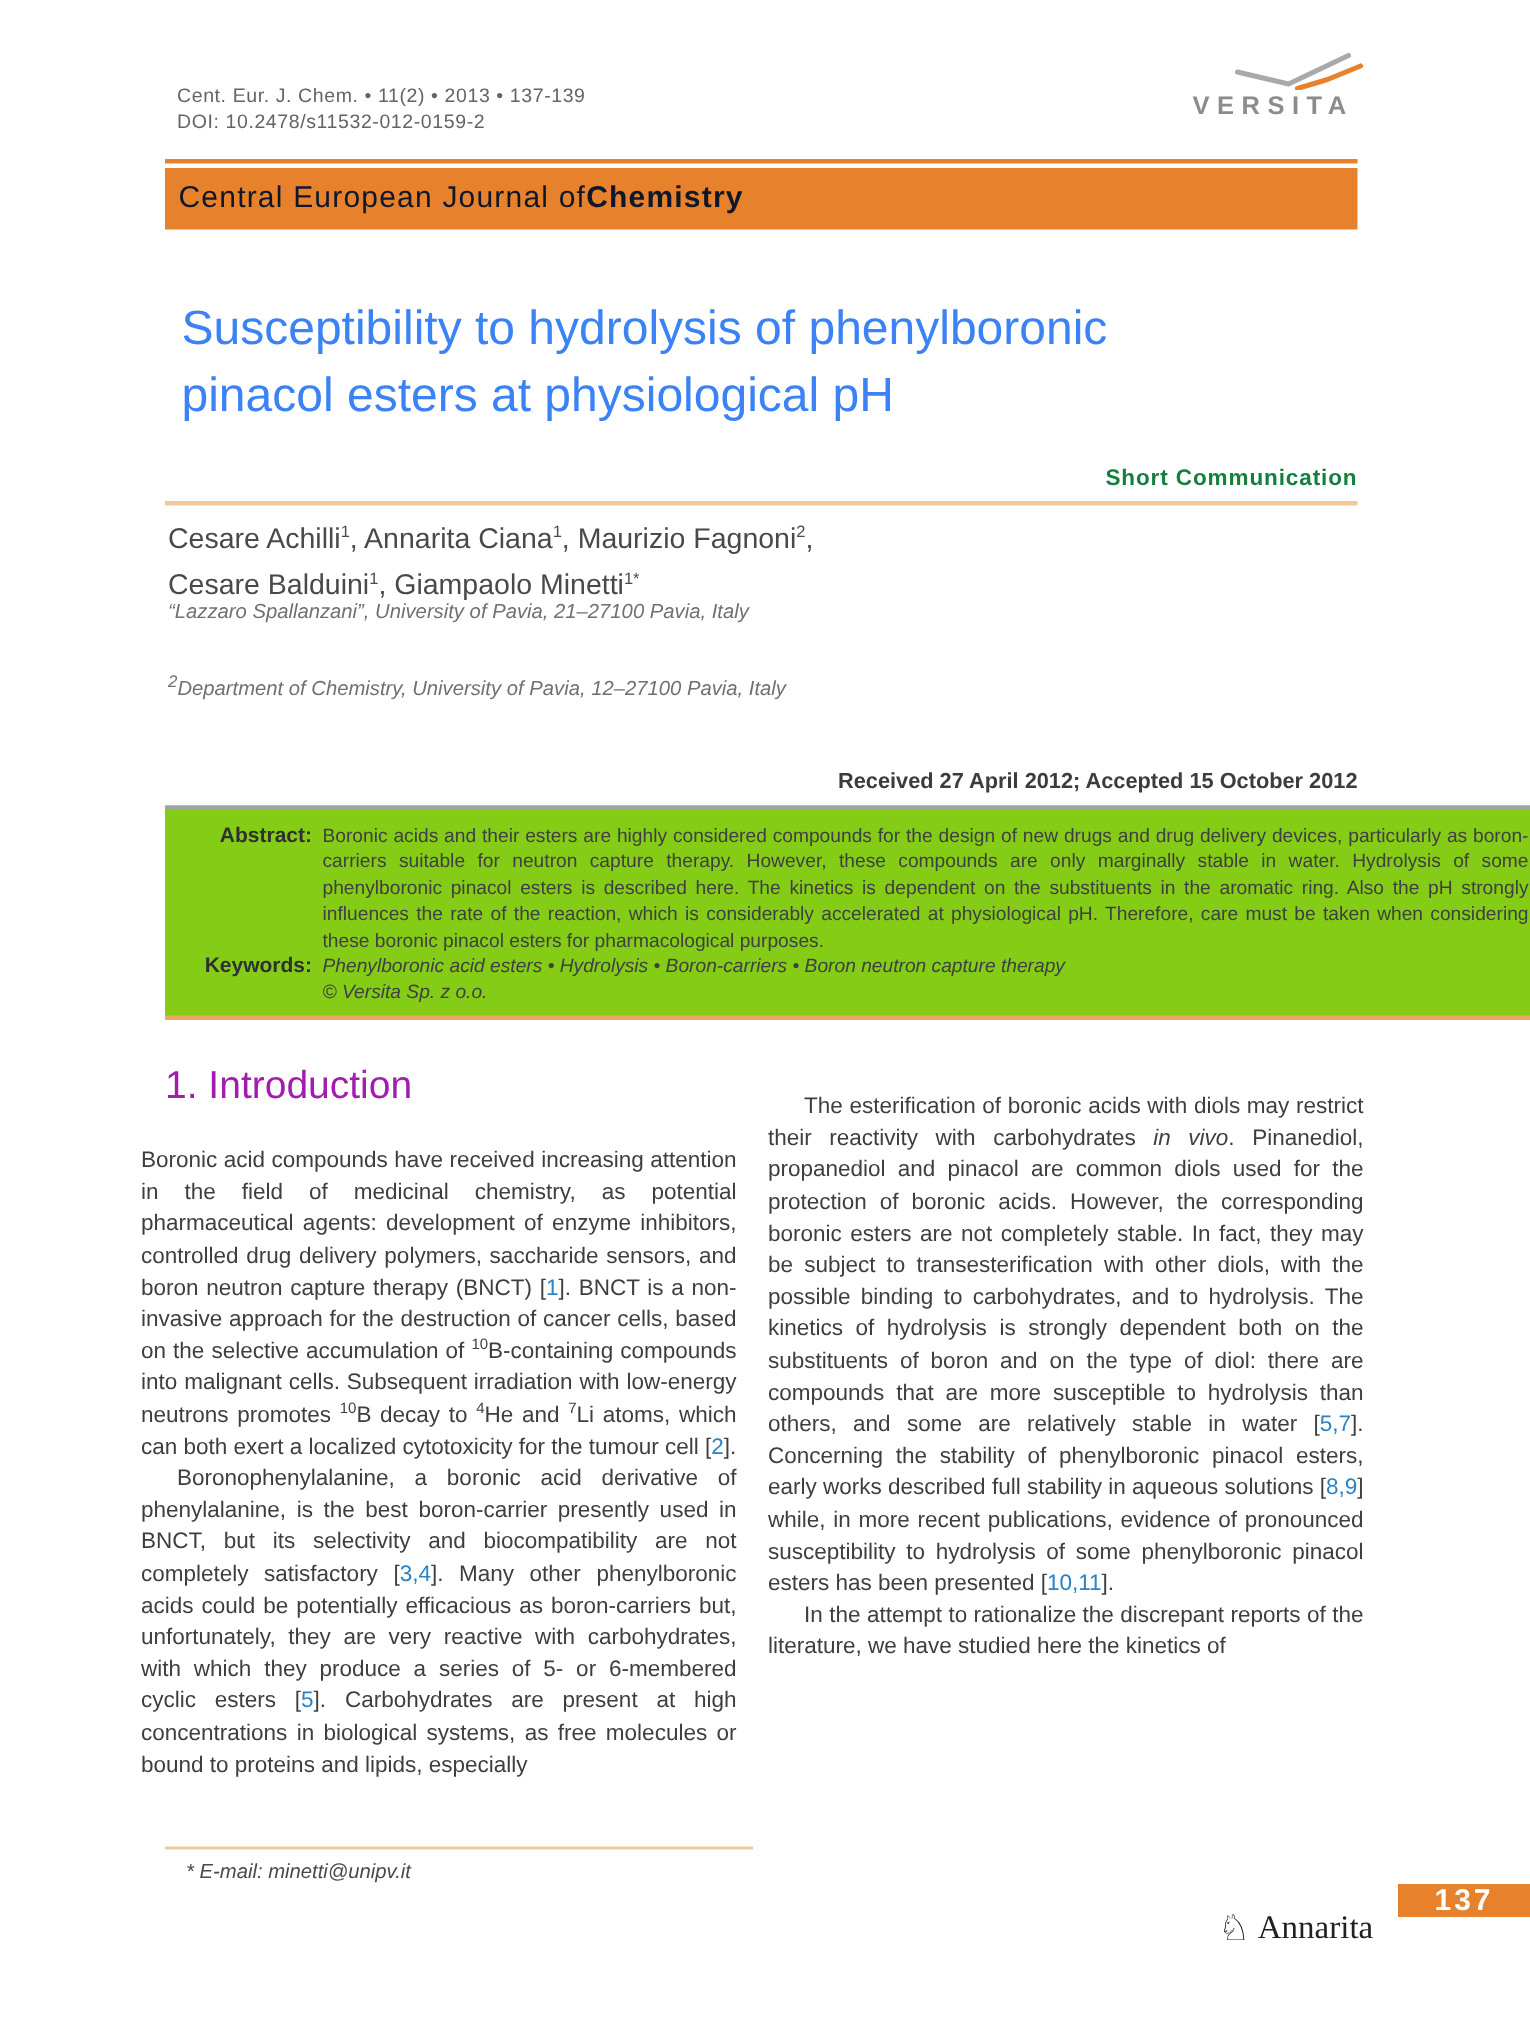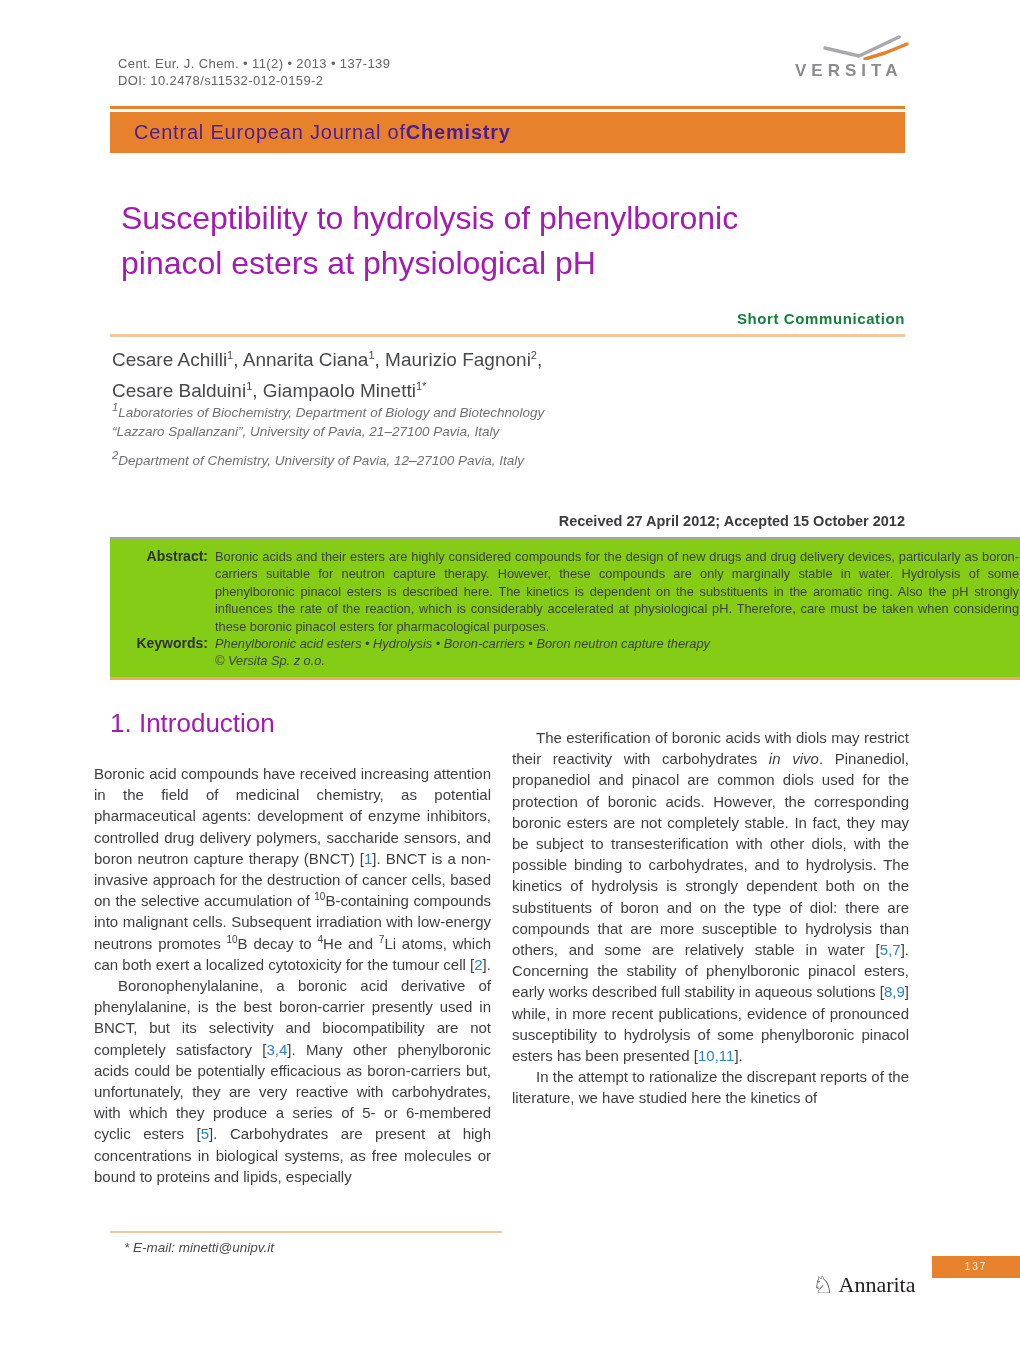--- a/index.html
+++ b/index.html
@@ -5,26 +5,26 @@
   html,body{margin:0;padding:0;background:#ffffff;}
   body{width:1020px;height:1345px;font-family:"Liberation Sans",sans-serif;}
   .page{position:relative;width:1020px;height:1345px;background:#ffffff;overflow:hidden;}
 
   
   .journal-ref{position:absolute;left:118px;top:55px;font-size:13px;line-height:17px;color:#636466;letter-spacing:0.4px;}
   .versita{position:absolute;left:795px;top:34px;width:120px;text-align:left;}
   .versita svg{display:block;margin-left:28px;}
   .versita-word{font-size:17px;letter-spacing:5px;color:#8A8C8F;font-weight:700;margin-top:1px;}
   .banner-stripe{position:absolute;left:110px;top:106px;width:795px;height:3px;background:#E8812C;}
-  .banner{position:absolute;left:110px;top:112px;width:795px;height:41px;background:#E8812C;color:#4c1d95;
-          display:flex;align-items:center;box-sizing:border-box;padding-left:24px;font-size:20px;letter-spacing:0.8px;}
+  .banner{position:absolute;left:110px;top:112px;width:795px;height:41px;background:#E8812C;color:#0f172a;
+          display:flex;align-items:center;box-sizing:border-box;padding-left:9px;font-size:20px;letter-spacing:0.8px;}
   .banner-bold{font-weight:bold;}
 
   
-  .title{position:absolute;left:121px;top:196px;margin:0;font-size:32px;line-height:45px;font-weight:400;color:#a21caf;}
+  .title{position:absolute;left:121px;top:196px;margin:0;font-size:32px;line-height:45px;font-weight:400;color:#3b82f6;}
   .type-label{position:absolute;right:115px;top:310px;font-size:15px;font-weight:bold;color:#15803d;letter-spacing:0.6px;}
   .rule{position:absolute;background:#F2C79C;height:2.5px;}
   .authors-rule{left:110px;top:334px;width:795px;}
   .authors{position:absolute;left:112px;top:342px;font-size:19px;line-height:27px;color:#48494B;}
   .authors sup{font-size:11px;}
   .affil{position:absolute;left:112px;font-style:italic;font-size:13.5px;line-height:19px;color:#6E7072;}
   .affil-1{top:398px;}
   .affil-2{top:446px;}
   .received{position:absolute;right:115px;top:513px;font-size:14.5px;font-weight:bold;color:#3B3C3E;}
 
@@ -44,21 +44,21 @@
   .col p{margin:0;font-size:15px;line-height:21.2px;color:#3D3E40;text-align:justify;}
   .col p.indent{text-indent:24px;}
   .col sup{font-size:10px;line-height:0;}
   .cite{color:#2B83C6;}
   i[data-name="italic-text"]{font-style:italic;}
 
   
   .footnote-rule{left:110px;top:1231px;width:392px;height:2px;}
   .footnote{position:absolute;left:124px;top:1240px;font-size:13.5px;font-style:italic;color:#4A4A4C;}
   .page-number{position:absolute;left:932px;top:1256px;width:88px;height:22px;background:#E8812C;color:#ffffff;
-               font-size:10px;line-height:22px;text-align:center;letter-spacing:2px;}
+               font-size:20px;line-height:22px;text-align:center;letter-spacing:2px;font-weight:bold;}
   .springer{position:absolute;left:812px;top:1272px;font-family:"Liberation Serif",serif;font-size:22px;color:#232021;
             display:flex;align-items:center;}
   .knight{font-family:"DejaVu Sans",sans-serif;font-size:24px;margin-right:5px;line-height:1;}
 </style>
 </head>
 <body>
 
 <div class="page" data-name="journal-first-page">
 
   <div class="journal-ref" data-name="journal-reference">
@@ -88,21 +88,20 @@
   <div class="type-label" data-name="article-type-label">Short Communication</div>
 
   <div class="rule authors-rule" data-name="authors-divider"></div>
 
   <div class="authors" data-name="authors">
     <div data-name="authors-line-1"><span data-name="text-run">Cesare Achilli</span><sup data-name="superscript">1</sup><span data-name="text-run">, Annarita Ciana</span><sup data-name="superscript">1</sup><span data-name="text-run">, Maurizio Fagnoni</span><sup data-name="superscript">2</sup><span data-name="text-run">,</span></div>
     <div data-name="authors-line-2"><span data-name="text-run">Cesare Balduini</span><sup data-name="superscript">1</sup><span data-name="text-run">, Giampaolo Minetti</span><sup data-name="superscript">1*</sup></div>
   </div>
 
   <div class="affil affil-1" data-name="affiliation-1">
-    <div data-name="affiliation-1-line-1"><sup data-name="superscript">1</sup><span data-name="text-run">Laboratories of Biochemistry, Department of Biology and Biotechnology</span></div>
     <div data-name="affiliation-1-line-2">“Lazzaro Spallanzani”, University of Pavia, 21–27100 Pavia, Italy</div>
   </div>
 
   <div class="affil affil-2" data-name="affiliation-2"><sup data-name="superscript">2</sup><span data-name="text-run">Department of Chemistry, University of Pavia, 12–27100 Pavia, Italy</span></div>
 
   <div class="received" data-name="received-accepted-line">Received 27 April 2012; Accepted 15 October 2012</div>
 
   <div class="abstract-box" data-name="abstract-box">
     <div class="ab-label" data-name="abstract-label">Abstract:</div>
     <div class="ab-text" data-name="abstract-text">Boronic acids and their esters are highly considered compounds for the design of new drugs and drug delivery devices, particularly as boron-carriers suitable for neutron capture therapy. However, these compounds are only marginally stable in water. Hydrolysis of some phenylboronic pinacol esters is described here. The kinetics is dependent on the substituents in the aromatic ring. Also the pH strongly influences the rate of the reaction, which is considerably accelerated at physiological pH. Therefore, care must be taken when considering these boronic pinacol esters for pharmacological purposes.</div>

